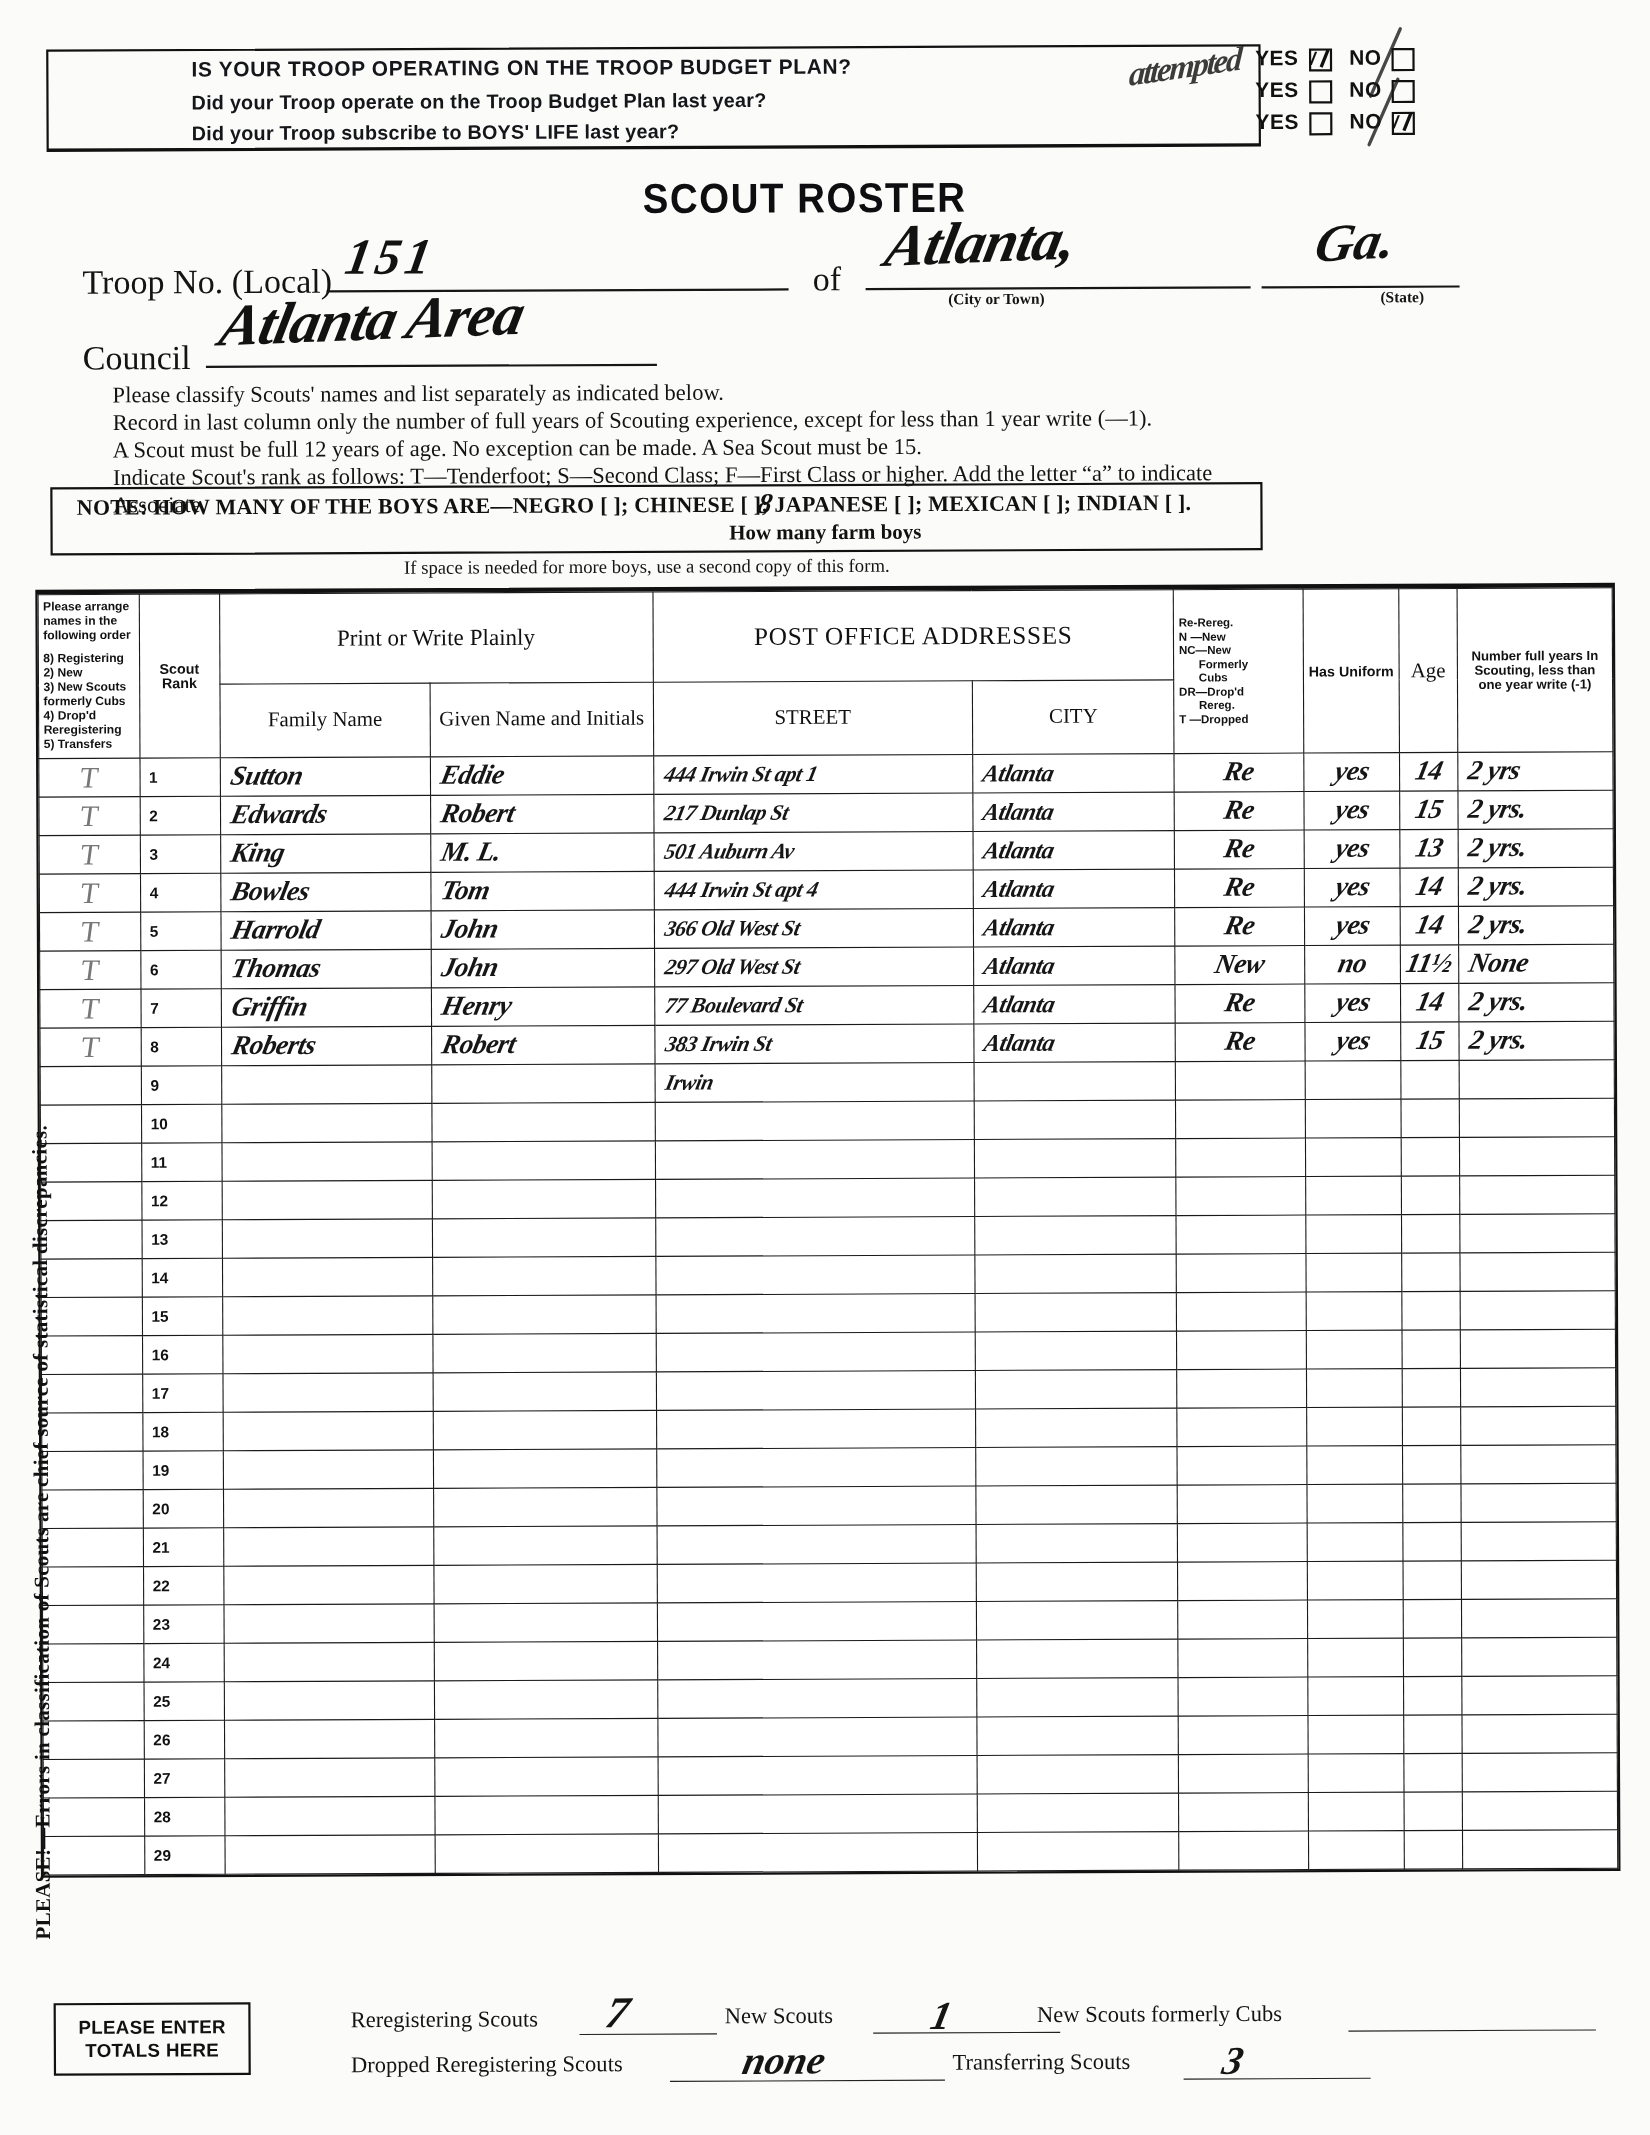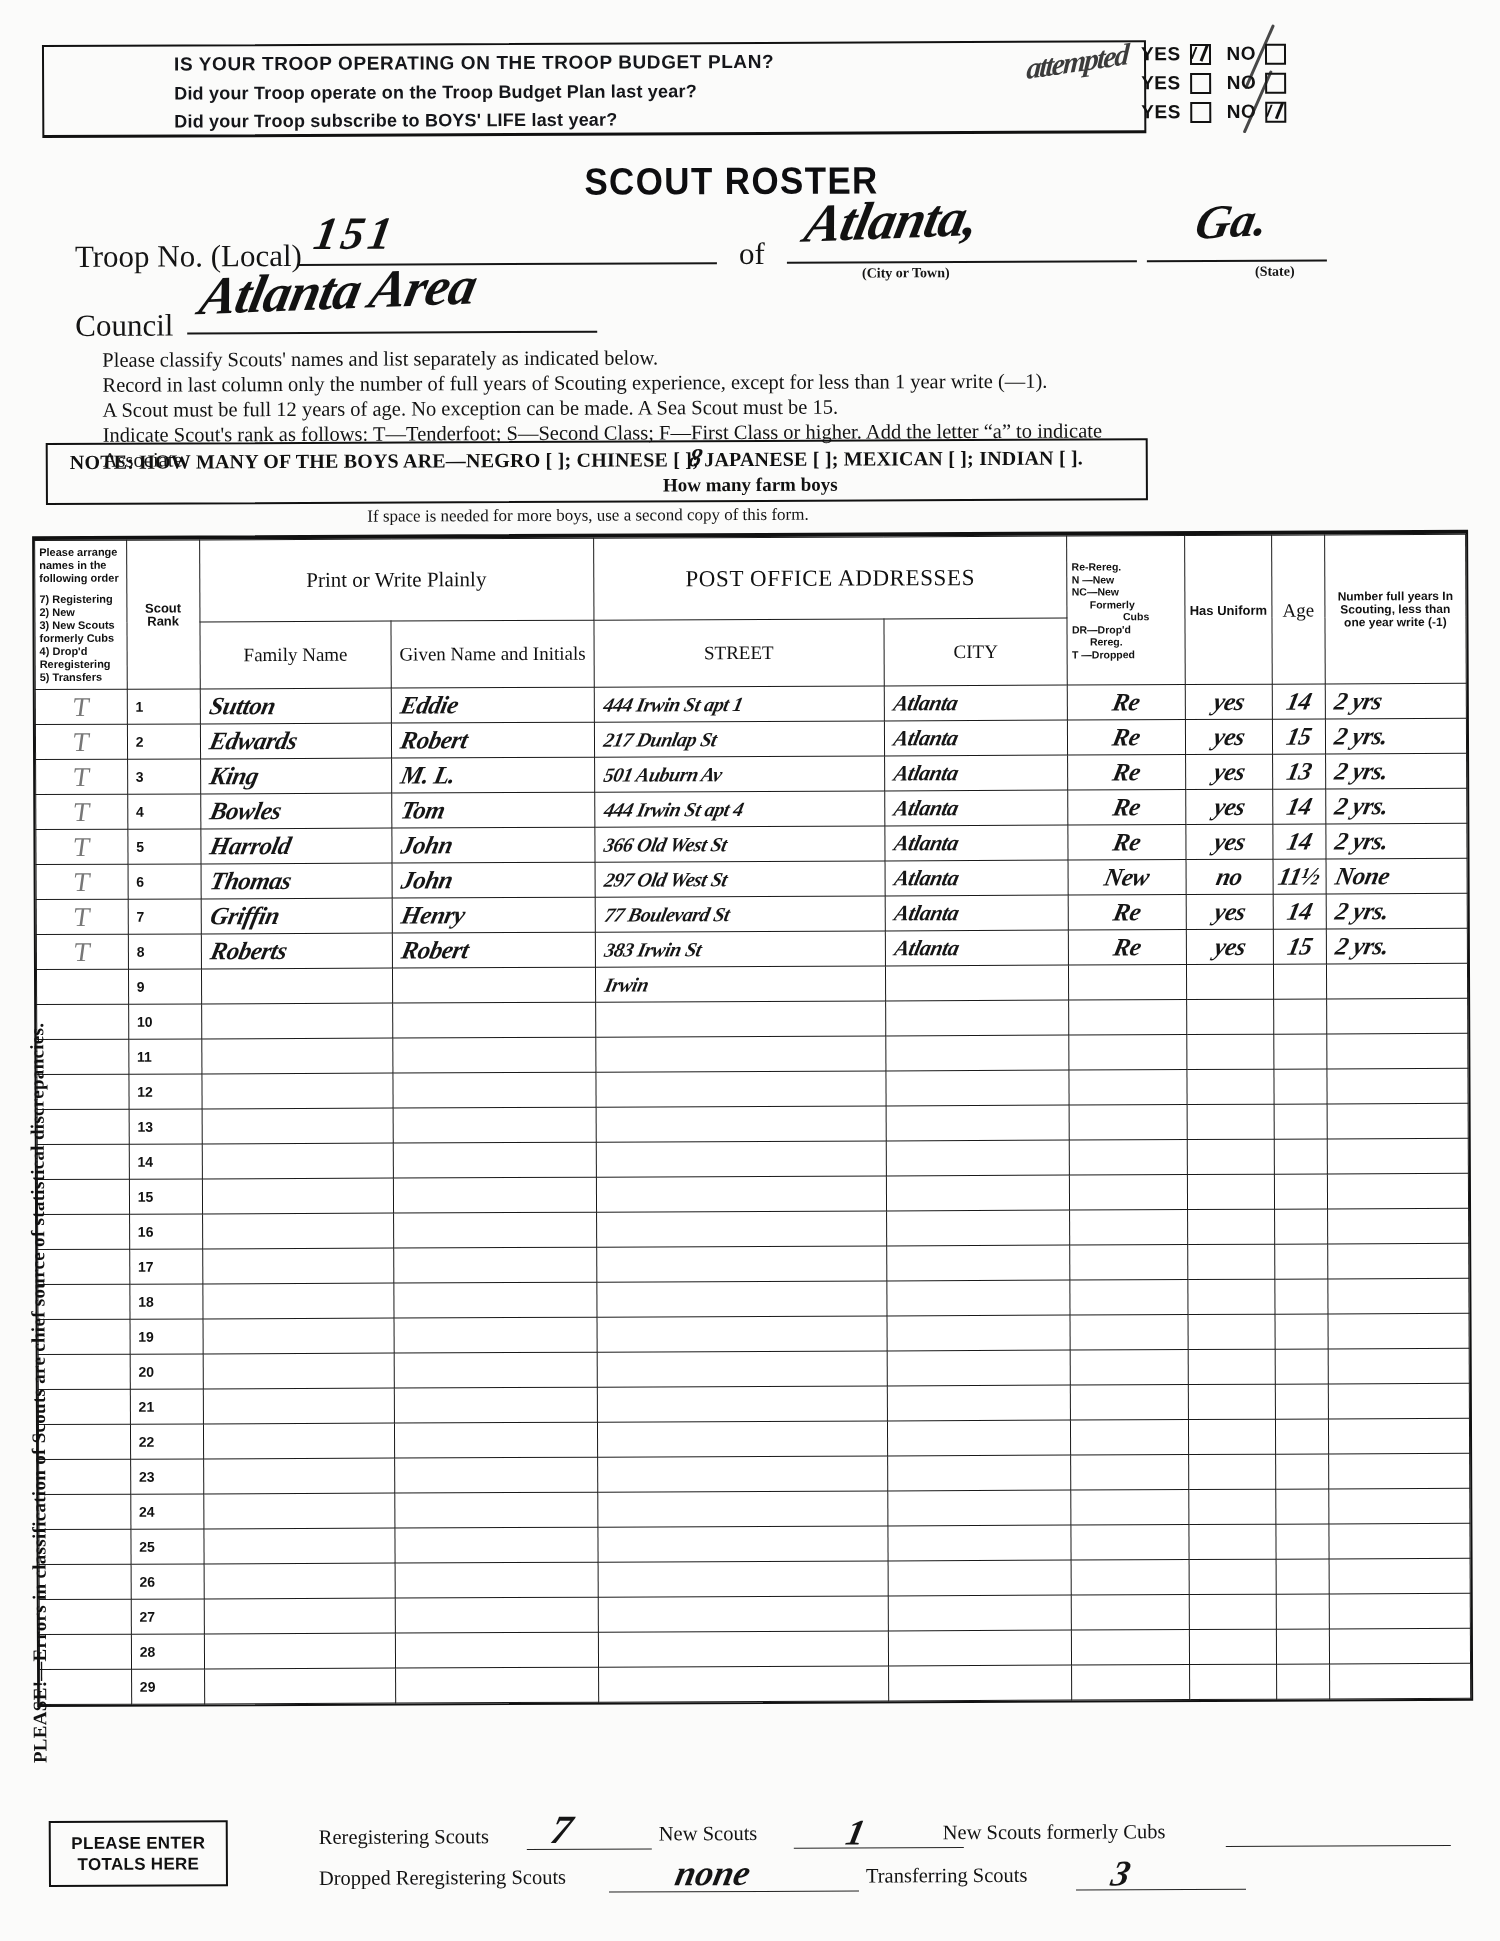--- a/index.html
+++ b/index.html
@@ -170,35 +170,35 @@
             <col class="w-city">
             <col class="w-re">
             <col class="w-uni">
         <col class="w-age">
             <col class="w-yrs">
       </colgroup>
       <thead>
         <tr>
           <td rowspan="2" class="legend-cell" style="position:relative;">
             <div style="margin-bottom:8px;">Please arrange names in the following order</div>
-            <div>7)  Registering</div>
+            <div>8)  Registering</div>
             <div>2)  New</div>
             <div>3)  New Scouts formerly Cubs</div>
             <div>4)  Drop'd Reregistering</div>
             <div>5)  Transfers</div>
           </td>
           <td rowspan="2" class="hdr-small" style="text-align:center;font-size:13px;">Scout Rank</td>
           <td colspan="2" class="hdr-mid">Print or Write Plainly</td>
           <td colspan="2" class="hdr-big">POST OFFICE ADDRESSES</td>
           <td rowspan="2" class="codes">
             <div>Re-Rereg.</div>
             <div>N —New</div>
             <div>NC—New</div>
             <div style="padding-left:18px;">Formerly</div>
-            <div style="padding-left:18px;text-align:center;">Cubs</div>
+            <div style="padding-left:18px;">Cubs</div>
             <div>DR—Drop'd</div>
             <div style="padding-left:18px;">Rereg.</div>
             <div>T —Dropped</div>
           </td>
           <td rowspan="2" class="hdr-small" style="text-align:center;font-size:13px;">Has Uniform</td>
           <td rowspan="2" class="hdr-small" style="text-align:center;font-size:19px;font-family:'Liberation Serif',serif;font-weight:400;margin-left:41px;">Age</td>
           <td rowspan="2" class="hdr-small" style="text-align:center;font-size:12px;">Number full years In Scouting, less than one year write (-1)</td>
         </tr>
         <tr>
           <td class="hdr-sub">Family Name</td>

